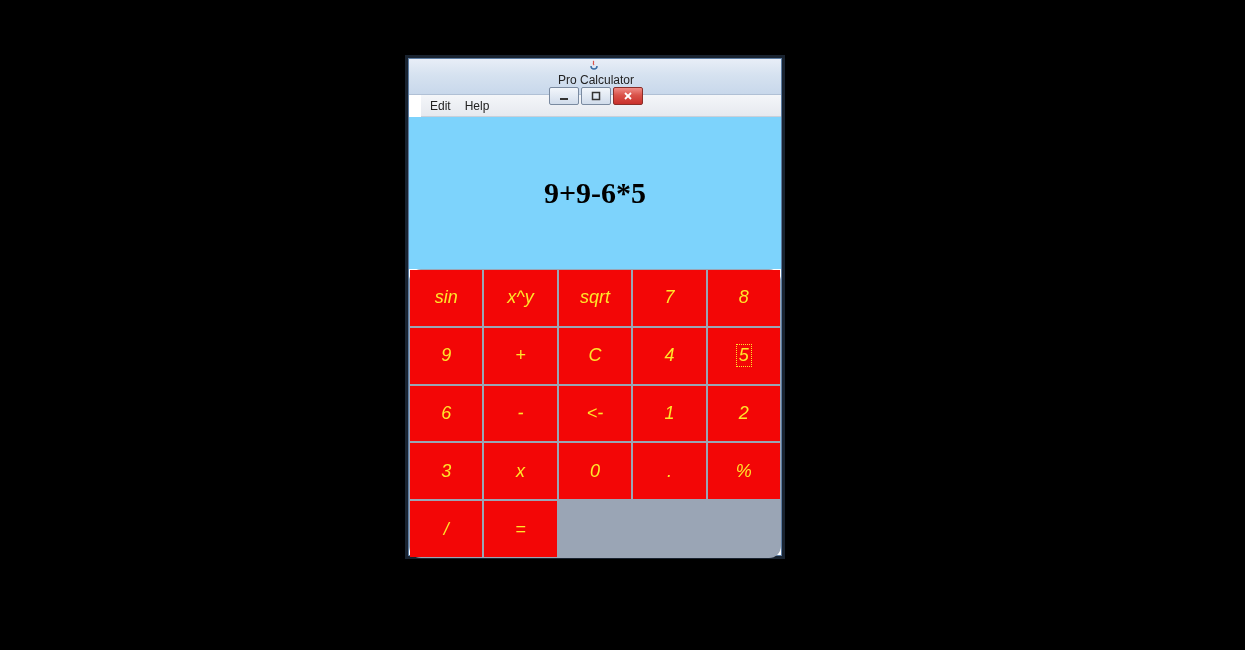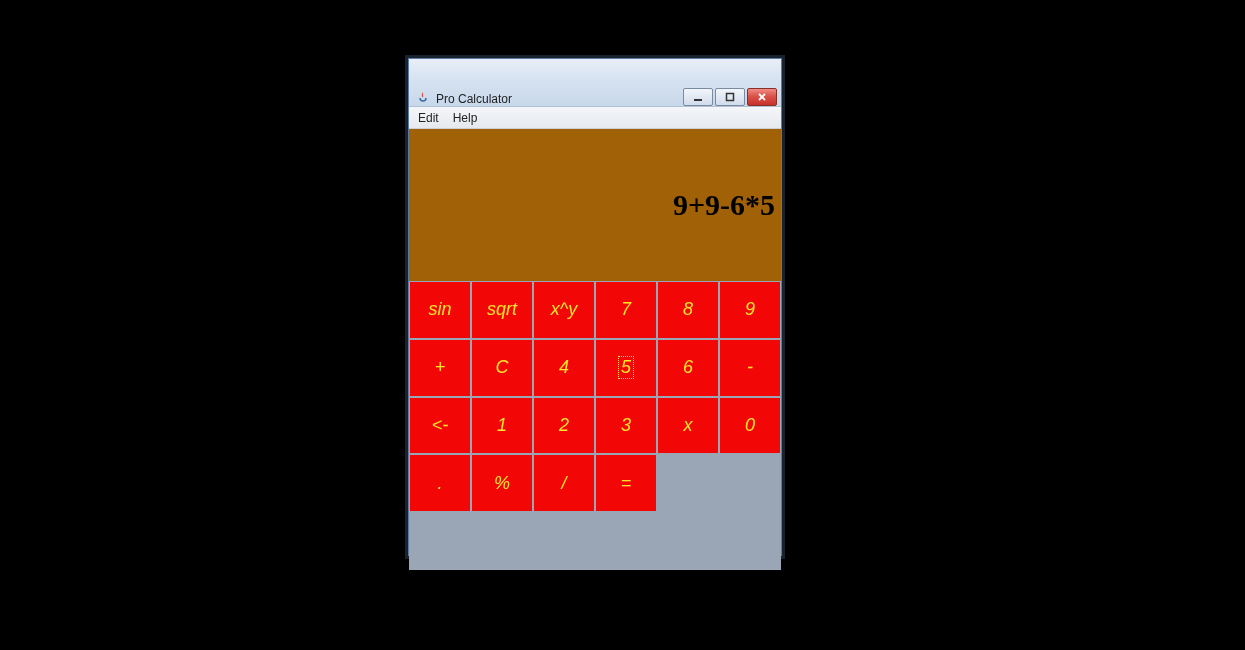--- a/index.html
+++ b/index.html
@@ -14,26 +14,27 @@
       position: absolute;
       left: 408px;
       top: 58px;
       width: 374px;
       height: 498px;
       background: #fff;
       border: 1px solid #5a7aa0;
       box-shadow: 0 0 0 3px rgba(100, 140, 190, 0.25);
     }
     .titlebar {
-      height: 48px;
+      height: 36px;
       background: linear-gradient(to bottom, #e8eef7 0%, #d6e2f0 45%, #c8d8eb 100%);
       border-bottom: 1px solid #b0c0d5;
       display: flex;
-      align-items: flex-end;
+      align-items: center;
       padding: 0 4px 0 6px;
+      flex-direction: column;
     }
     .java-icon {
       width: 16px;
       height: 16px;
       margin-right: 5px;
       display: flex;
       align-items: center;
       justify-content: center;
     }
     .java-icon svg { display: block; }
@@ -64,46 +65,48 @@
     .menubar {
       height: 22px;
       background: linear-gradient(to bottom, #f4f6f9, #e6e9ef);
       border-bottom: 1px solid #c9cfd8;
       display: flex;
       align-items: center;
       padding: 0 4px;
       font-size: 12px;
       color: #222;
       gap: 4px;
+      margin-left: 12px;
     }
     .menu-item {
       padding: 2px 5px;
     }
     .display {
       height: 152px;
-      background: #a16207;
-      display: flex;
-      align-items: center;
-      justify-content: flex-end;
+      background: #7dd3fc;
+      display: flex;
+      align-items: center;
+      justify-content: center;
       padding: 0 6px;
     }
     .display-val {
       font-family: "Times New Roman", Georgia, serif;
       font-weight: 700;
       font-size: 30px;
       color: #000;
     }
     .keypad {
       display: grid;
-      grid-template-columns: repeat(6, 1fr);
+      grid-template-columns: repeat(5, 1fr);
       grid-template-rows: repeat(5, 1fr);
       gap: 2px;
       background: #9aa5b5;
       height: 289px;
       padding: 1px;
+      border-radius: 12px;
     }
     .key {
       background: #f30606;
       display: flex;
       align-items: center;
       justify-content: center;
       font-style: italic;
       font-size: 18px;
       color: #ffe52a;
       font-family: Tahoma, sans-serif;
@@ -152,24 +155,24 @@
 
   <div class="display">
     <span class="display-val">9+9-6*5</span>
   </div>
 
   <div class="keypad">
       <div class="key">
         <span>sin</span>
       </div>
       <div class="key">
+        <span>x^y</span>
+      </div>
+      <div class="key">
         <span>sqrt</span>
-      </div>
-      <div class="key">
-        <span>x^y</span>
       </div>
       <div class="key">
         <span>7</span>
       </div>
       <div class="key">
         <span>8</span>
       </div>
       <div class="key">
         <span>9</span>
       </div>

